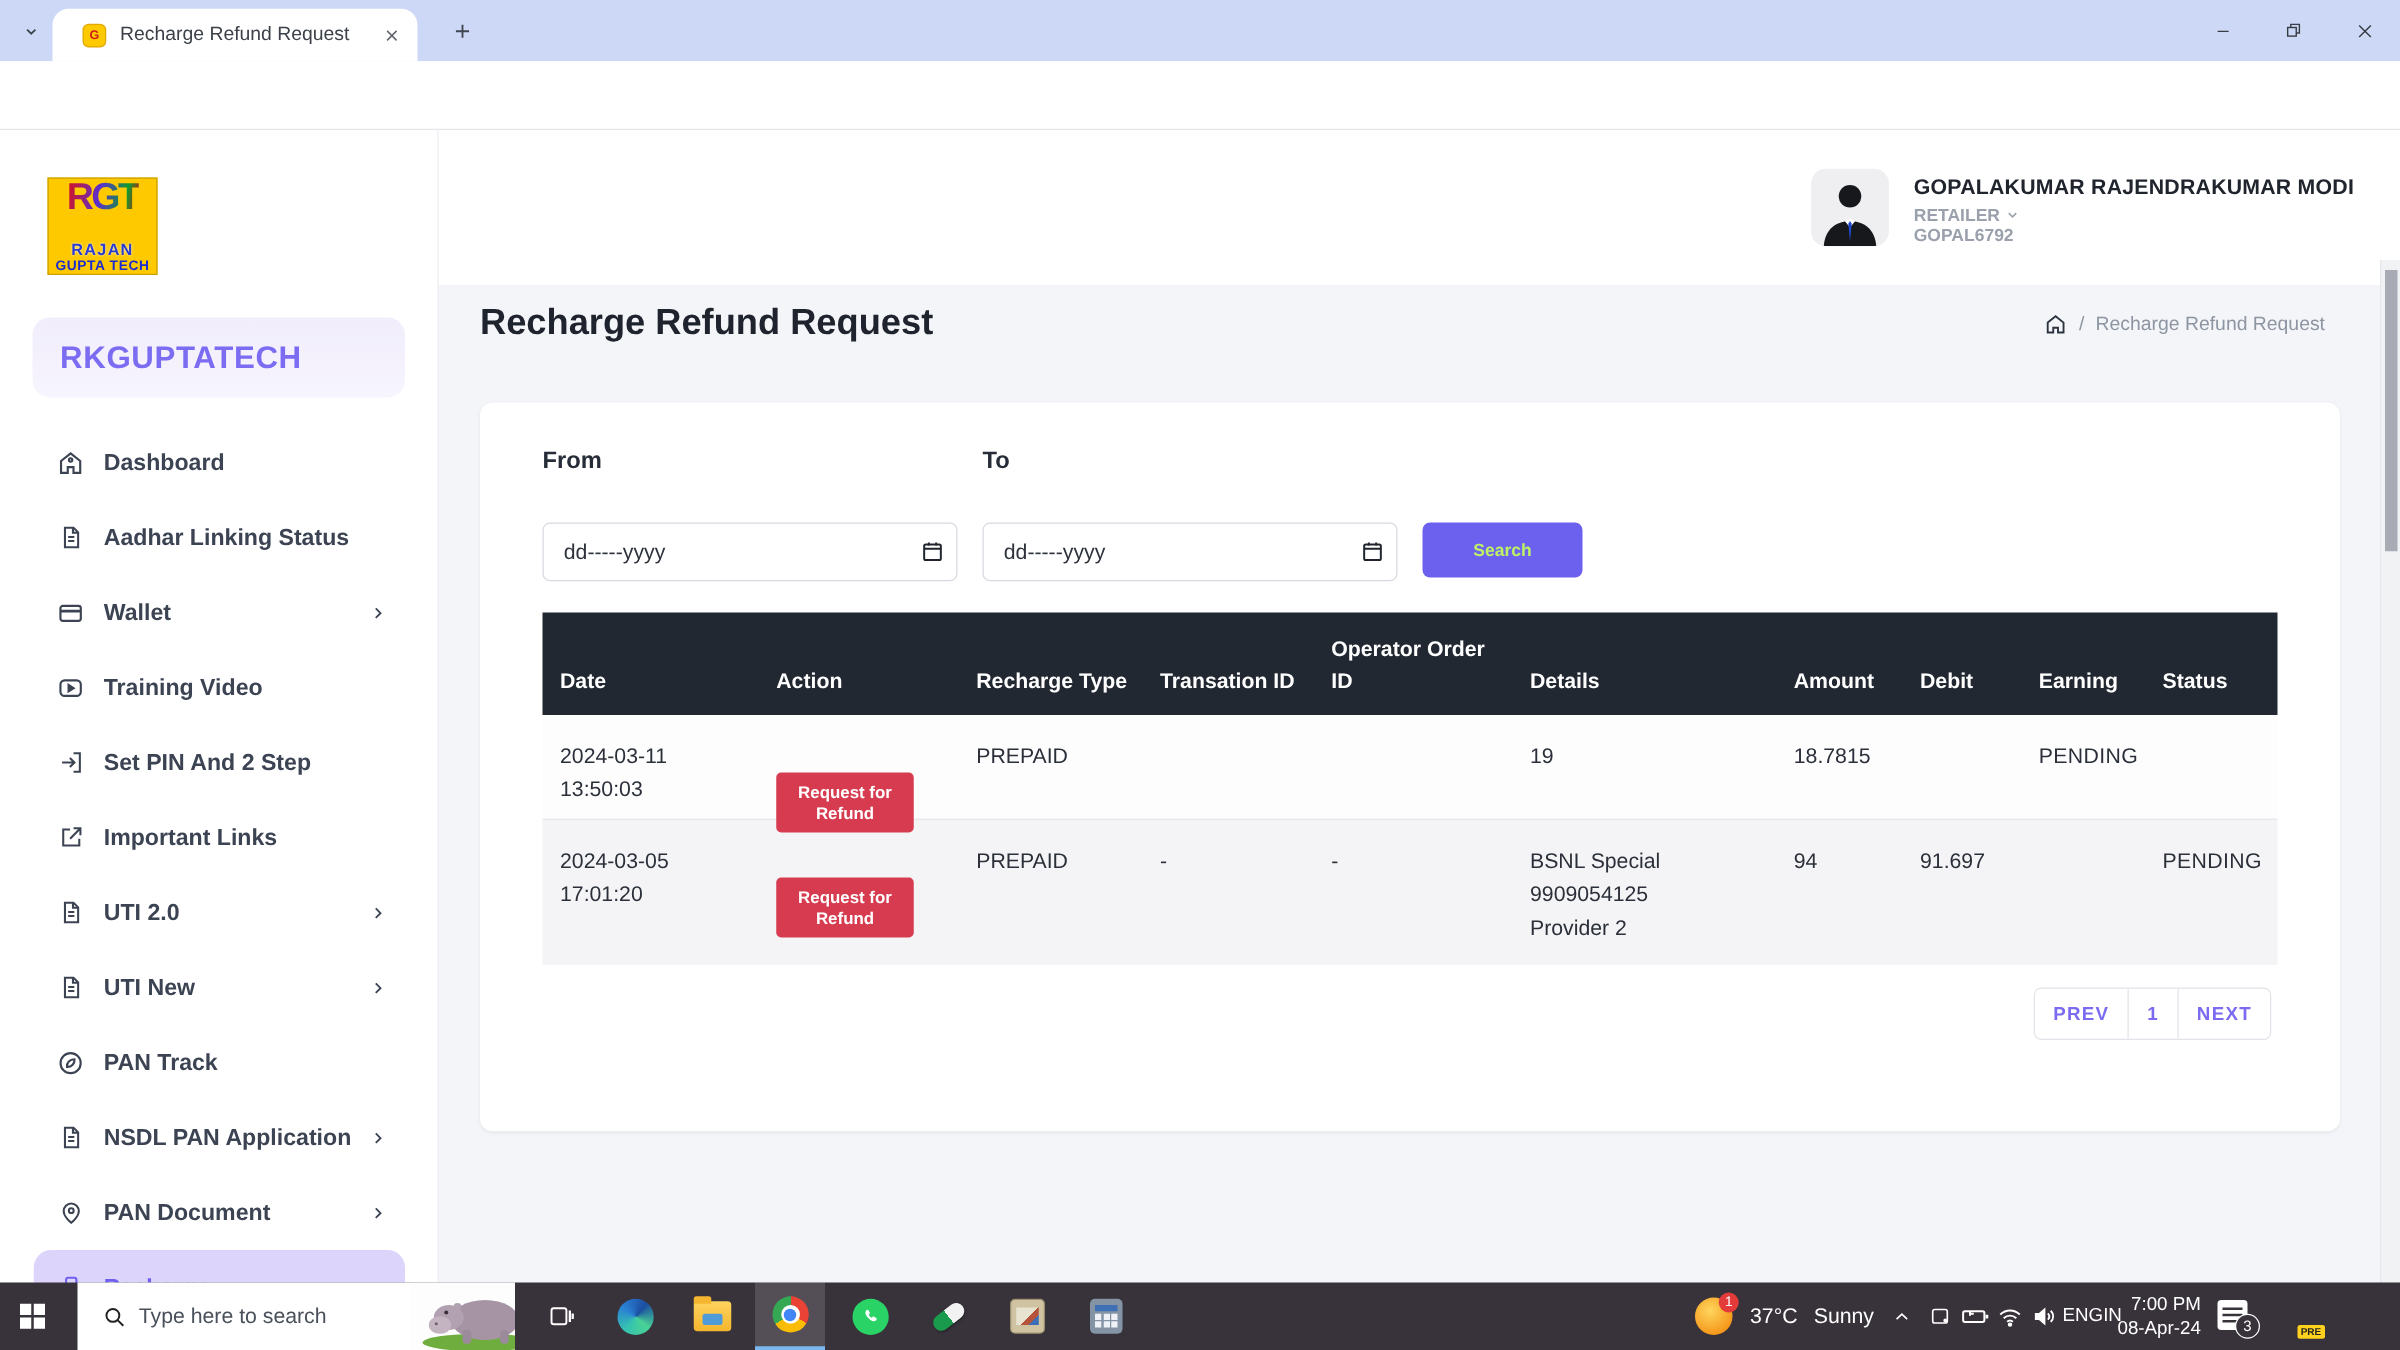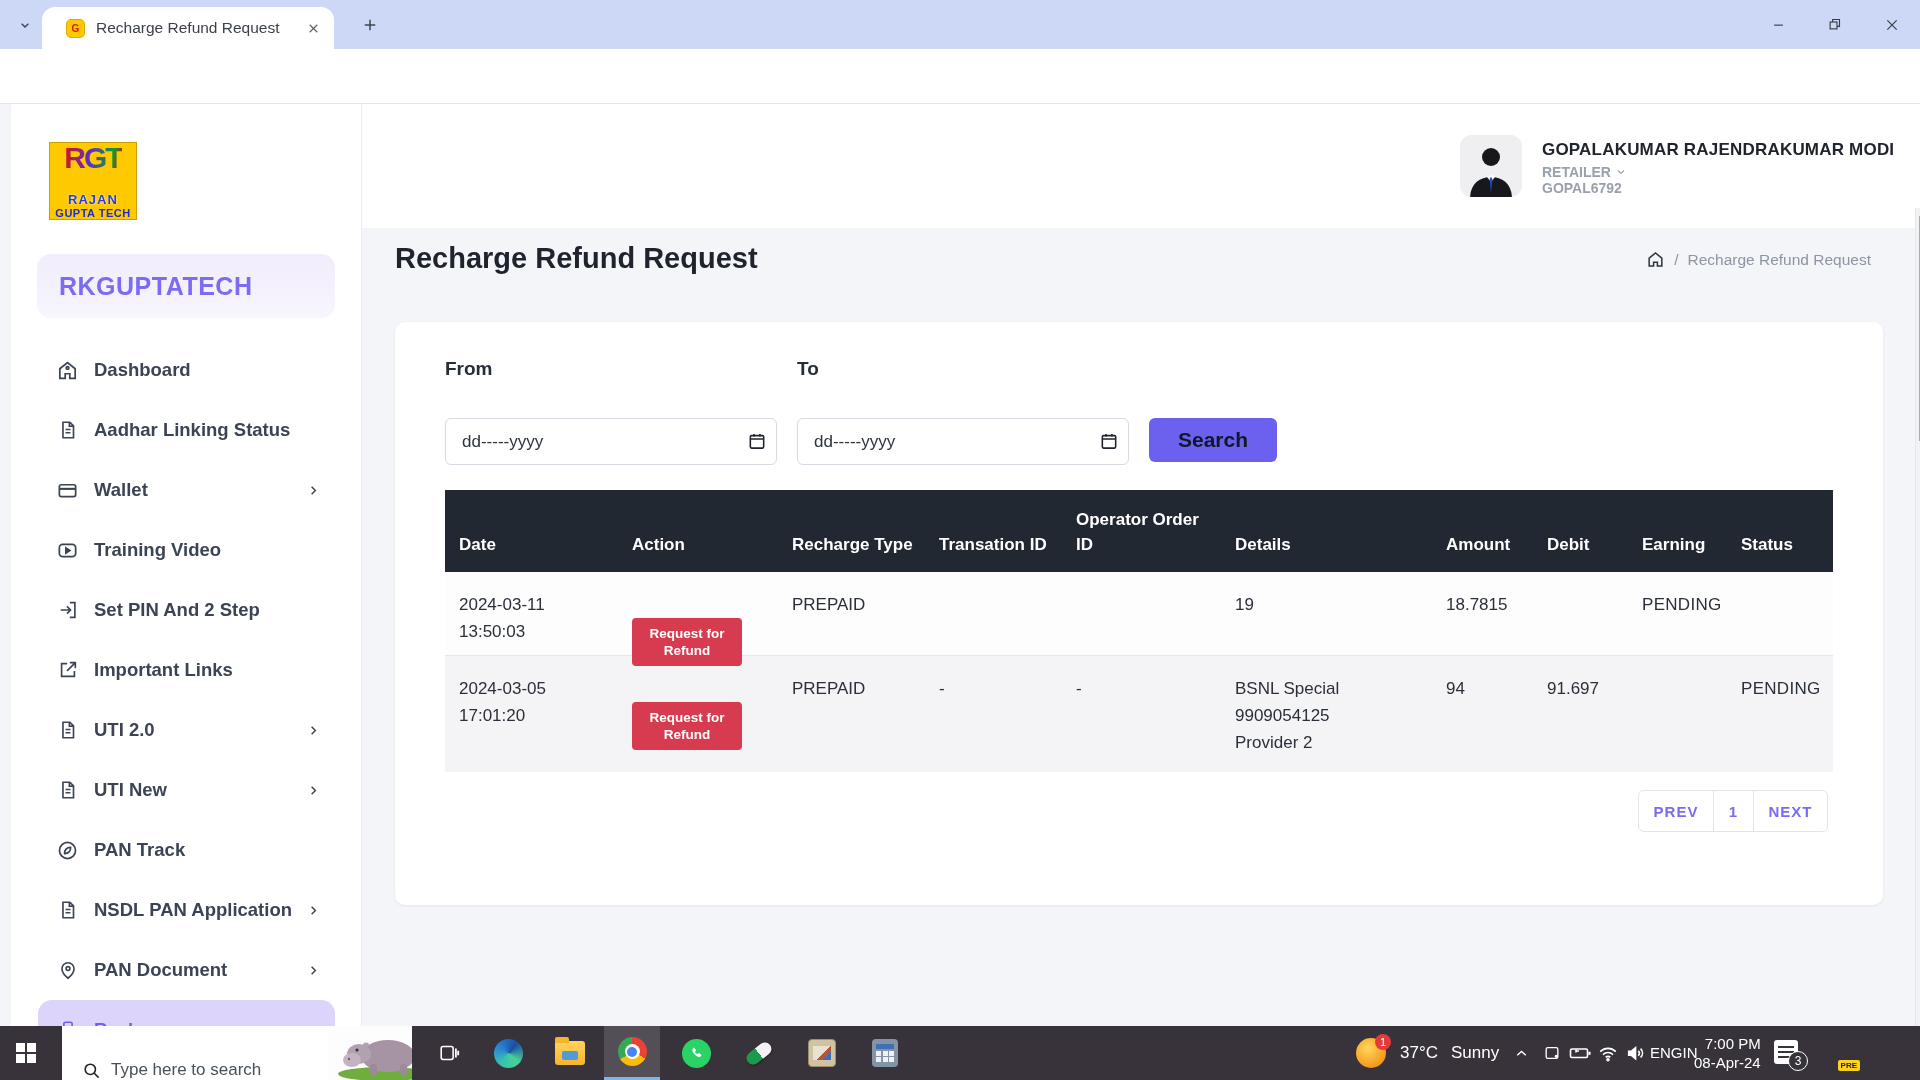--- a/index.html
+++ b/index.html
@@ -20,21 +20,21 @@
   .navic{position:absolute;top:66px;width:24px;height:24px;display:flex;align-items:center;justify-content:center}
   .urlpill{position:absolute;left:150px;top:60px;width:1598px;height:34px;border-radius:17px;background:#eef1f7;display:flex;align-items:center}
   .url-tune{margin-left:12px;display:flex;align-items:center;color:#4a4f57}
   .url-text{margin-left:14px;font-size:15.5px;color:#3b4048;white-space:nowrap}
   .url-star{position:absolute;right:26px;top:5px;color:#4a4f57}
   .tb-right{position:absolute;top:62px;width:30px;height:30px;display:flex;align-items:center;justify-content:center;color:#4a4f57}
   .tb-divider{position:absolute;left:1812px;top:67px;width:1px;height:22px;background:#d6dae1}
   .chrome-avatar{position:absolute;left:1832px;top:62px;width:30px;height:30px;border-radius:50%;background:radial-gradient(circle at 35% 30%,#9fd2c8,#5a8fb9 60%,#2f5d8a)}
 
   
-  .content{position:absolute;left:11px;top:104px;width:1572px;height:922px;background:#f4f5f8}
+  .content{position:absolute;left:0;top:104px;width:1572px;height:922px;background:#f4f5f8}
   .sidebar{position:absolute;left:0;top:0;width:351px;height:922px;background:#fff;border-right:1px solid #ececf1}
   .logo{position:absolute;left:38px;top:38px;width:88px;height:78px;background:#ffc900;border:1px solid #caa000;display:flex;flex-direction:column;align-items:center;justify-content:center;line-height:1}
   .logo-mono{font-size:30px;font-weight:900;letter-spacing:-2px;background:linear-gradient(100deg,#e01010,#5a2fd0 45%,#0f9b2f 80%,#d01010);-webkit-background-clip:text;background-clip:text;color:transparent}
   .logo-rajan{margin-top:20px;font-size:13px;font-weight:900;color:#2b3bd0;letter-spacing:1px;text-shadow:0 0 2px #fff}
   .logo-gt{margin-top:2px;font-size:11px;font-weight:900;color:#1b2bd0;letter-spacing:.5px}
   .brand{position:absolute;left:26px;top:150px;width:298px;height:64px;border-radius:14px;background:linear-gradient(180deg,#f1edfc,#f7f5fe);display:flex;align-items:center;padding-left:22px;font-size:25px;font-weight:800;color:#7b6cf2;letter-spacing:.5px}
   .nav{position:absolute;left:0;top:236px;width:351px}
   .nav-item{position:relative;height:60px;margin:0 27px;display:flex;align-items:center;padding-left:18px;color:#3c4454;border-radius:14px}
   .nav-item .ni-icon{width:23px;height:23px;display:flex;align-items:center;justify-content:center;color:#3c4454;flex:none}
   .nav-item .ni-label{margin-left:15px;font-size:18.5px;font-weight:600;white-space:nowrap}
@@ -51,21 +51,21 @@
   .user-id{position:absolute;left:1180px;top:76px;font-size:14px;font-weight:600;color:#9aa1ac}
   .page-title{position:absolute;left:33px;top:138px;font-size:29px;font-weight:800;color:#1e232e}
   .breadcrumb{position:absolute;right:60px;top:146px;display:flex;align-items:center;gap:9px;color:#8d95a2;font-size:15.5px}
   .breadcrumb .bc-home{color:#2c3440;display:flex}
 
   .card{position:absolute;left:33px;top:218px;width:1488px;height:583px;background:#fff;border-radius:10px;box-shadow:0 1px 3px rgba(16,24,40,.07)}
   .flabel{position:absolute;top:36px;font-size:19px;font-weight:800;color:#262c38}
   .dinput{position:absolute;top:96px;width:332px;height:47px;border:1px solid #d7dae1;border-radius:6px;padding:0 44px 0 16px;font-size:17px;color:#2e333c;font-family:"Liberation Sans",sans-serif;background:#fff}
   .dinput::placeholder{color:#2e333c;opacity:1}
   .cal-ic{position:absolute;top:109px;color:#1f242c;pointer-events:none}
-  .search-btn{position:absolute;left:754px;top:96px;width:128px;height:44px;background:#6b61ee;border:none;border-radius:6px;color:#0f172a;font-size:21px;font-weight:600;font-family:"Liberation Sans",sans-serif}
+  .search-btn{position:absolute;left:754px;top:96px;width:128px;height:44px;background:#6b61ee;border:none;border-radius:6px;color:#bef264;font-size:14px;font-weight:600;font-family:"Liberation Sans",sans-serif}
 
   .table{position:absolute;left:50px;top:168px;width:1388px}
   .trow{display:grid;grid-template-columns:171px 160px 147px 137px 159px 211px 101px 95px 99px 108px}
   .thead{background:#212831;height:82px;color:#fff}
   .thead .tc{display:flex;align-items:flex-end;padding:0 10px 15px 16px;font-size:17px;font-weight:700;line-height:25px}
   .thead .tc:first-child{padding-left:14px}
   .tbody-row .tc{padding:19px 10px 14px 16px;font-size:17px;color:#2a2f39;line-height:27px;white-space:pre-line}
   .tbody-row .tc:first-child{padding-left:14px}
   .row-a{background:#fdfdfe;height:83px}
   .row-b{background:#f4f4f6;height:117px;border-top:1px solid #e7e7ea}
@@ -79,21 +79,21 @@
   .pg.num{width:40px}
 
   .scrollbar{position:absolute;left:1904px;top:104px;width:16px;height:922px;background:#f1f2f4;border-left:1px solid #e5e7ea}
   .scroll-thumb{position:absolute;left:3px;top:8px;width:10px;height:225px;background:#a8abb3}
 
   
   .taskbar{position:absolute;left:0;top:1026px;width:1920px;height:54px;background:#38323b;display:flex;align-items:center}
   .tb-start{position:absolute;left:0;top:0;width:52px;height:54px;display:flex;align-items:center;justify-content:center}
   .win-logo{display:grid;grid-template-columns:9px 9px;grid-template-rows:9px 9px;gap:2px}
   .win-logo span{background:#fff}
-  .tb-search{position:absolute;left:62px;top:0;width:350px;height:54px;background:#fff;display:flex;align-items:flex-end;overflow:hidden}
+  .tb-search{position:absolute;left:62px;top:0;width:350px;height:54px;background:#fff;display:flex;align-items:center;overflow:hidden}
   .tb-search svg{margin-left:20px;flex:none}
   .tb-search input{border:none;outline:none;margin-left:10px;font-size:17px;color:#444;width:170px;font-family:"Liberation Sans",sans-serif}
   .tb-search input::placeholder{color:#49505a;opacity:1}
   .hippo{position:absolute;right:0;top:0;width:104px;height:54px}
   .taskview{position:absolute;left:426px;top:0;width:46px;height:54px;display:flex;align-items:center;justify-content:center;color:#fff}
   .app{position:absolute;top:0;width:56px;height:54px;display:flex;align-items:center;justify-content:center}
   .app.active{background:rgba(255,255,255,.14);border-bottom:3px solid #79b7ee}
   .ic28{width:29px;height:29px;border-radius:50%}
   .edge-ic{background:conic-gradient(from 220deg,#35c2b1,#2a7fd4,#1b4ea0,#49d295,#35c2b1)}
   .folder-ic{width:30px;height:24px;background:linear-gradient(180deg,#ffd45e,#f5b52e);border-radius:3px;position:relative}

